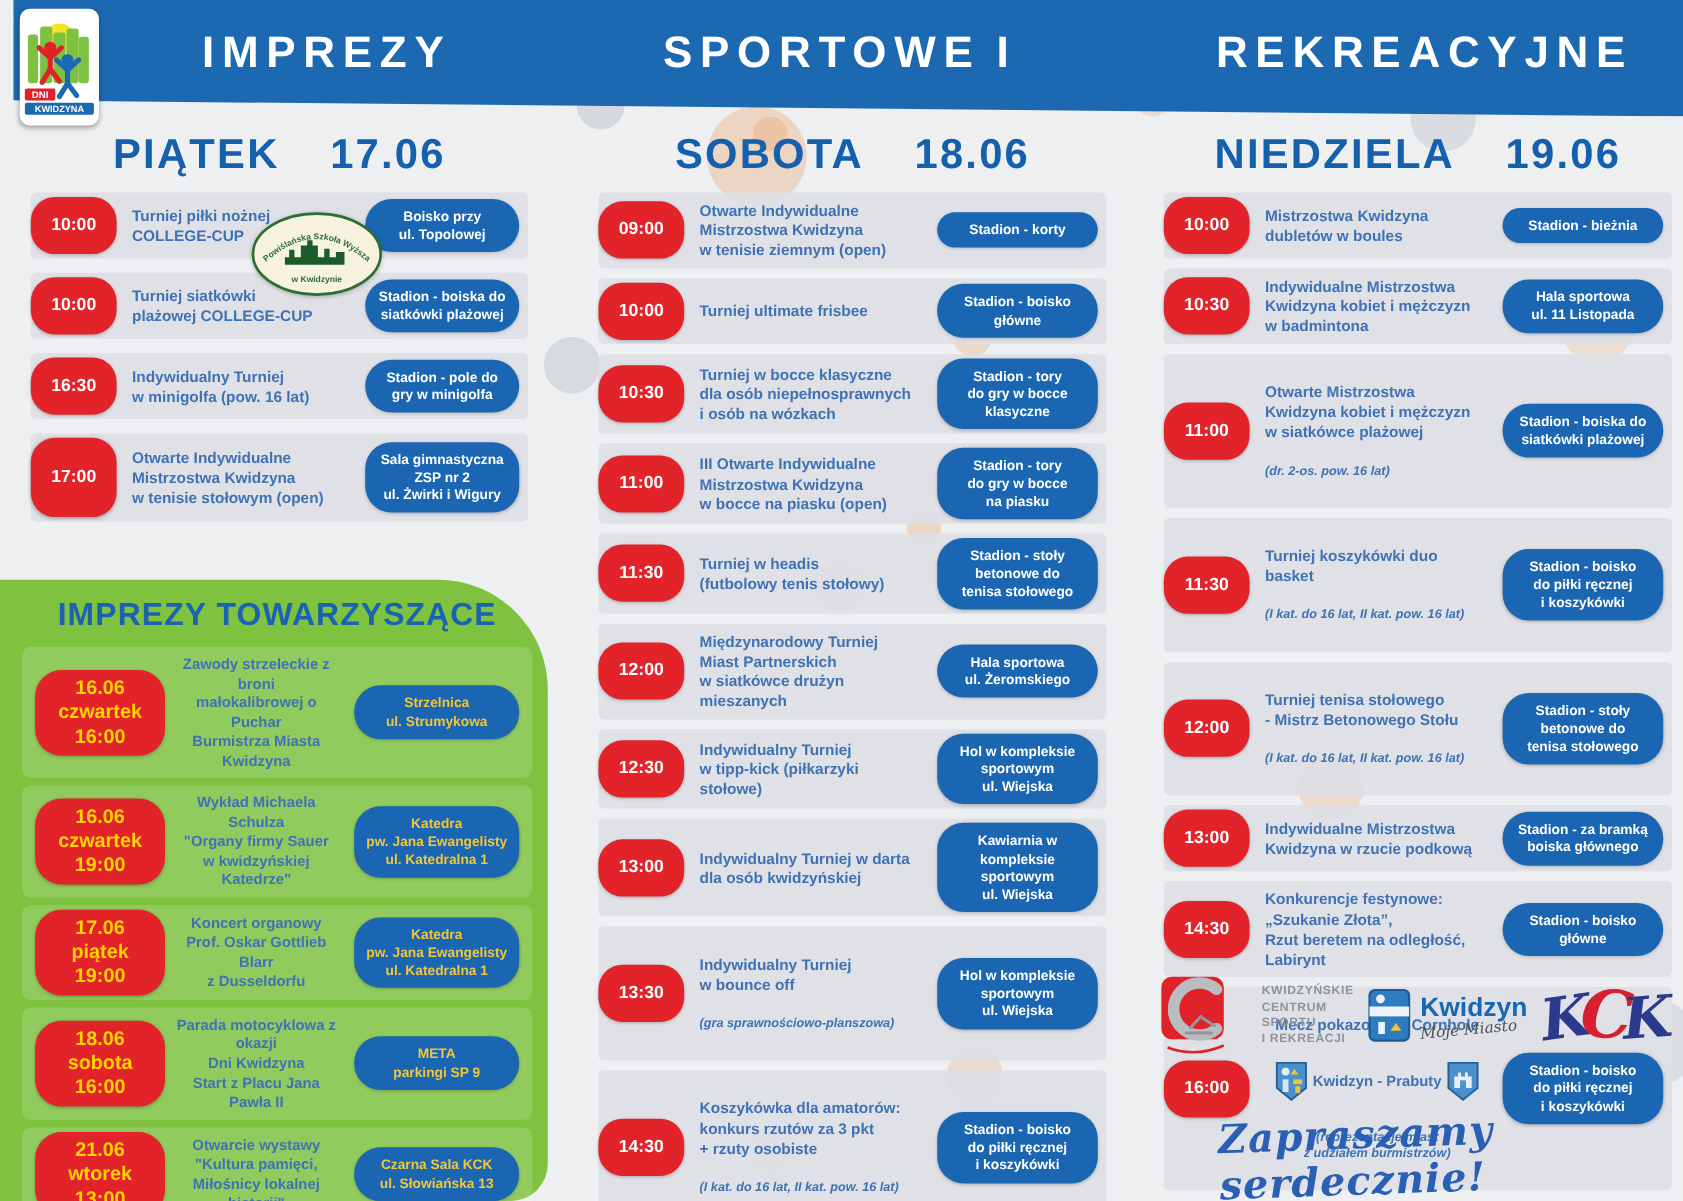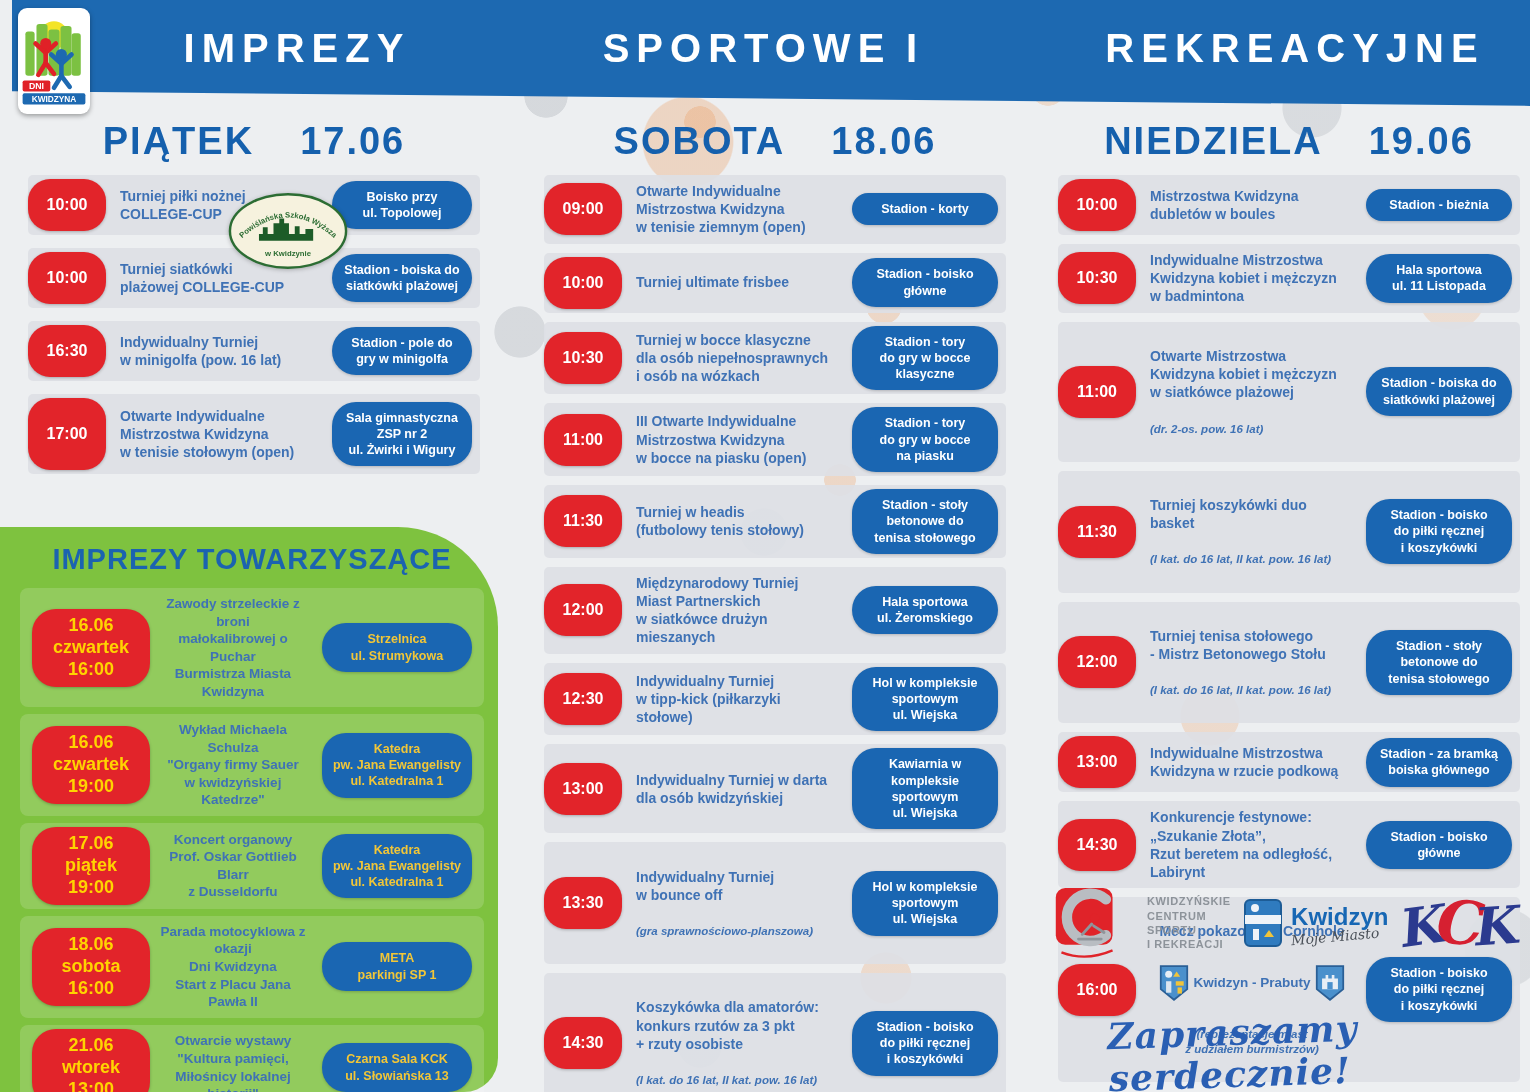--- a/index.html
+++ b/index.html
@@ -408,21 +408,21 @@
 ul. Katedralna 1</div>
       </div>
       <div class="row">
         <div class="time">18.06
 sobota
 16:00</div>
         <div class="event">Parada motocyklowa z okazji
 Dni Kwidzyna
 Start z Placu Jana Pawła II</div>
         <div class="pill">META
-parkingi SP 1</div>
+parkingi SP 9</div>
       </div>
       <div class="row">
         <div class="time">21.06
 wtorek
 13:00</div>
         <div class="event">Otwarcie wystawy
 "Kultura pamięci,
 Miłośnicy lokalnej historii"</div>
         <div class="pill">Czarna Sala KCK
 ul. Słowiańska 13</div>

